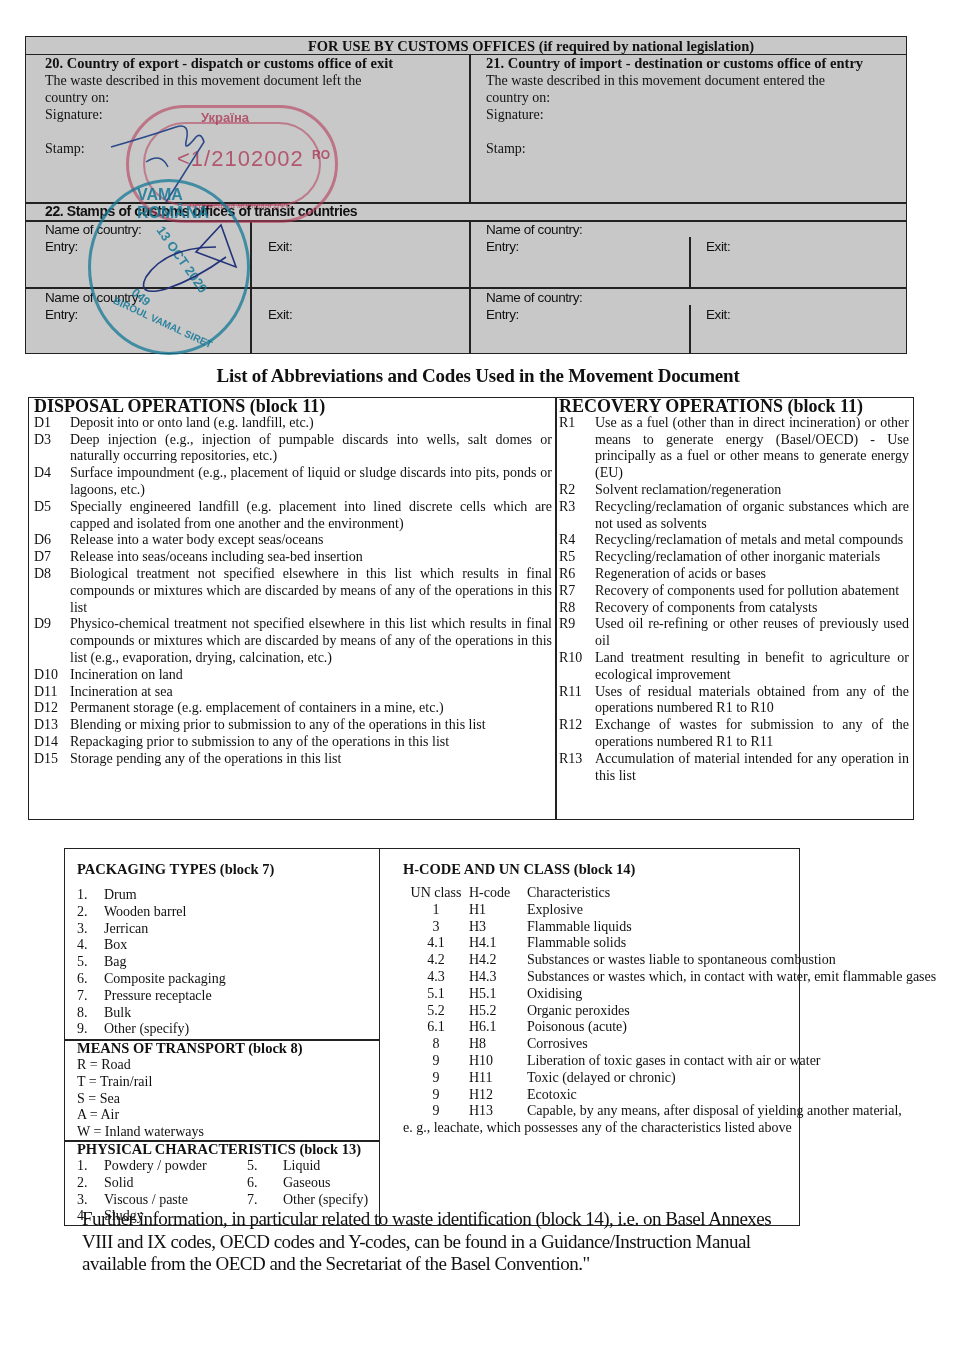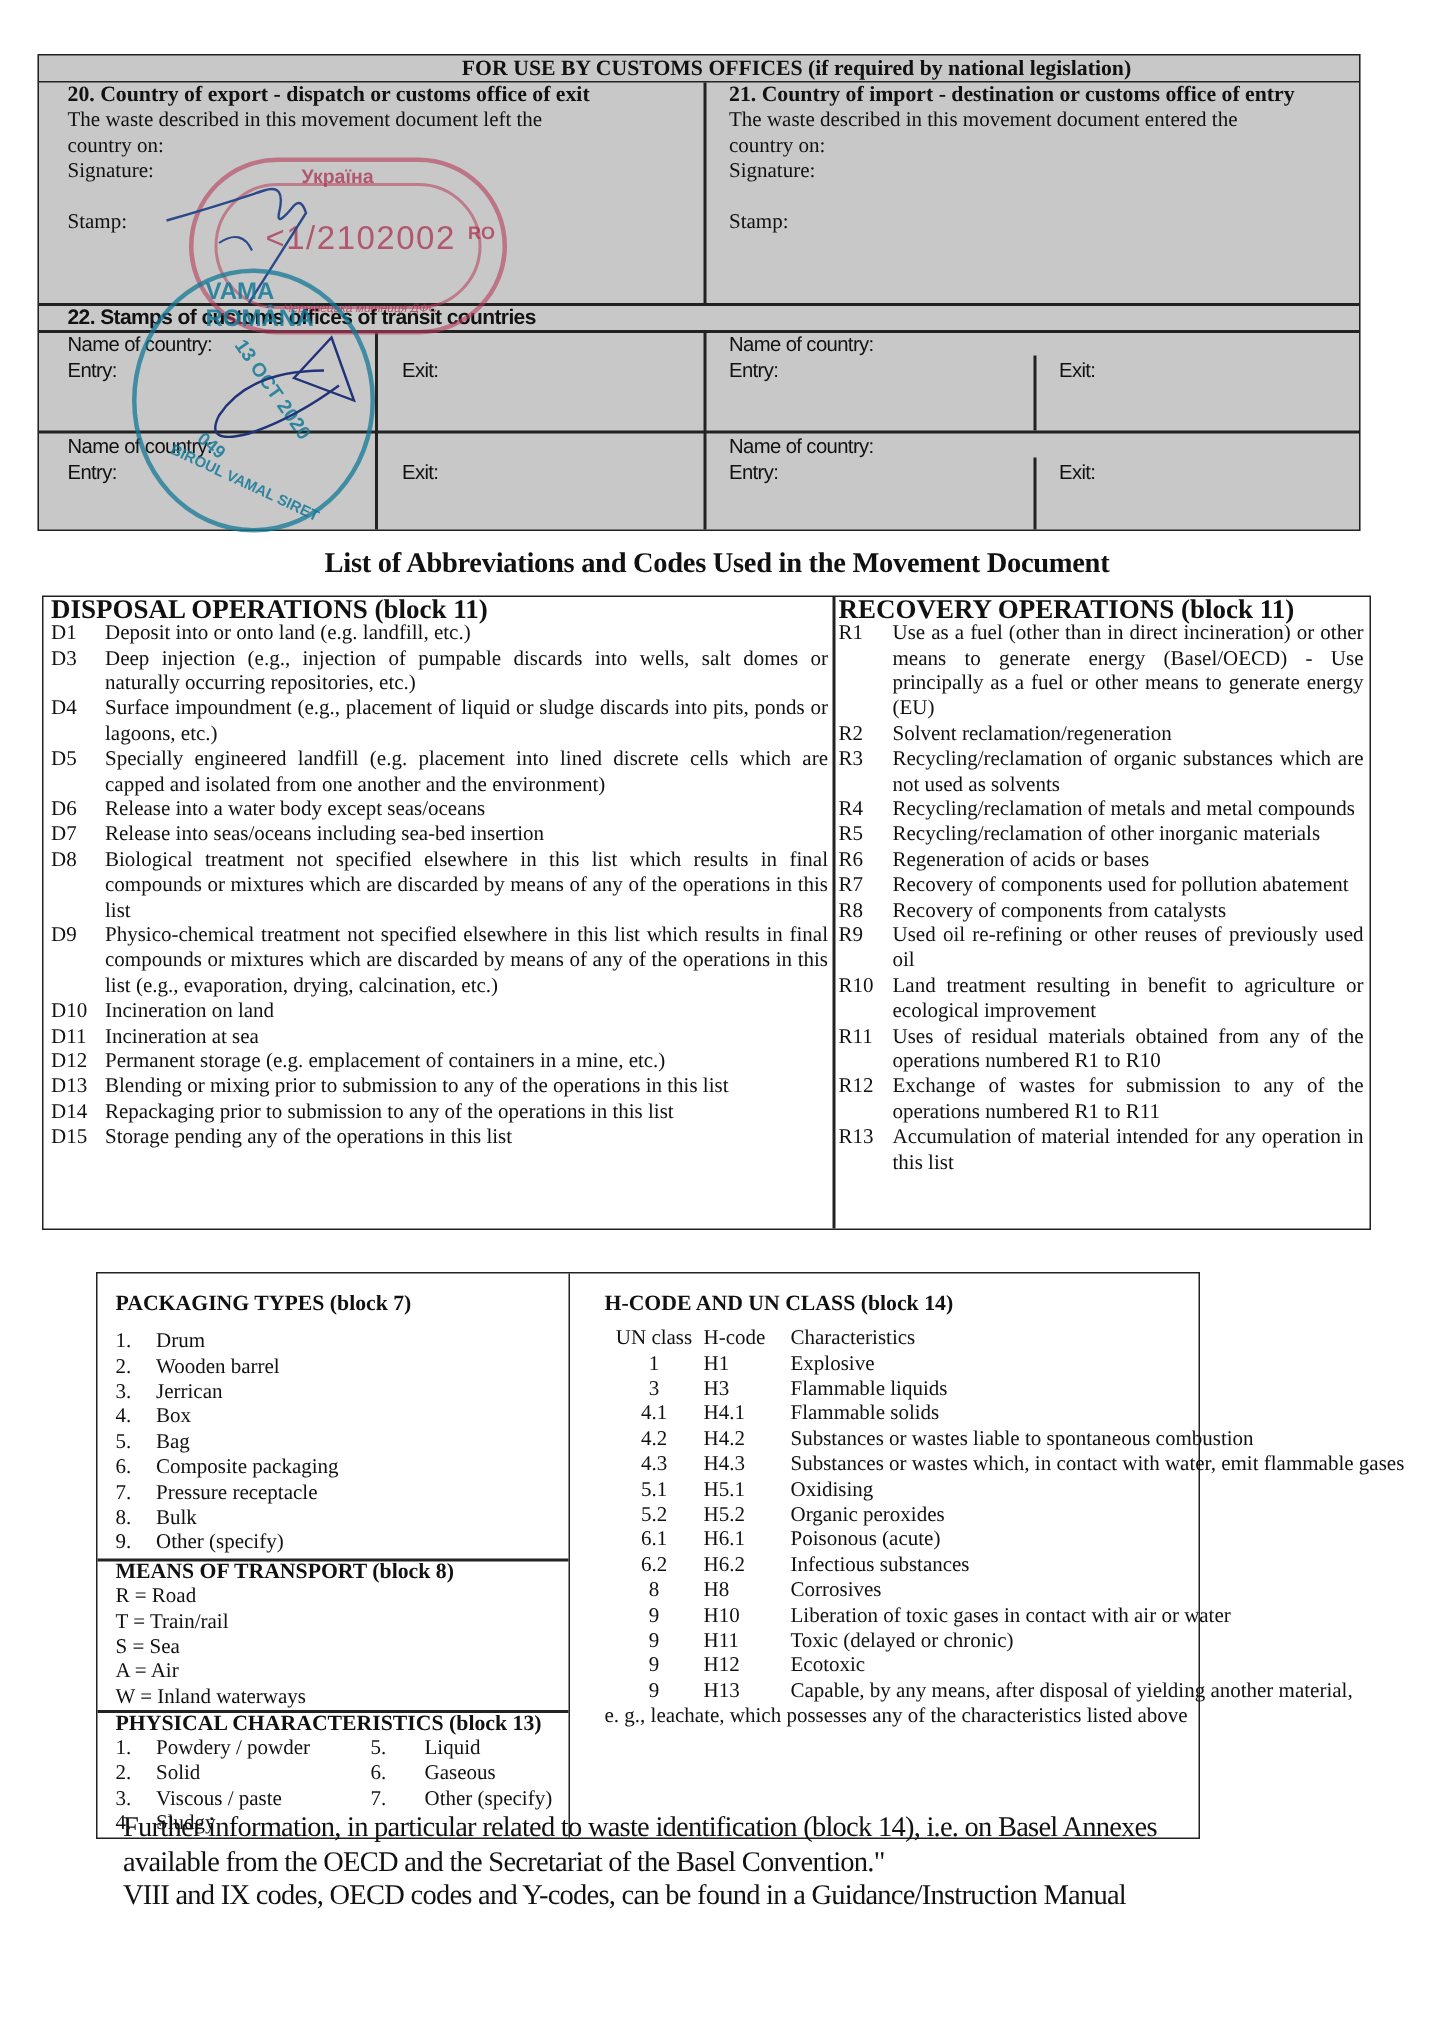--- a/index.html
+++ b/index.html
@@ -409,25 +409,20 @@
           <div class="u">5.2</div>
           <div class="hc">H5.2</div>
           <div class="ch just">Organic peroxides</div>
         </div>
         <div class="hrow">
           <div class="u">6.1</div>
           <div class="hc">H6.1</div>
           <div class="ch just">Poisonous (acute)</div>
         </div>
         <div class="hrow">
-          <div class="u">6.2</div>
-          <div class="hc">H6.2</div>
-          <div class="ch just">Infectious substances</div>
-        </div>
-        <div class="hrow">
           <div class="u">8</div>
           <div class="hc">H8</div>
           <div class="ch just">Corrosives</div>
         </div>
         <div class="hrow">
           <div class="u">9</div>
           <div class="hc">H10</div>
           <div class="ch just">Liberation of toxic gases in contact with air or water</div>
         </div>
         <div class="hrow">
@@ -445,15 +440,15 @@
           <div class="hc">H13</div>
           <div class="ch just">Capable, by any means, after disposal of yielding another material,</div>
         </div>
       </div>
     <div>e. g., leachate, which possesses any of the characteristics listed above</div>
   </div>
 </div>
 
 <div class="abs footer">
   <div>Further information, in particular related to waste identification (block 14), i.e. on Basel Annexes</div>
+  <div>VIII and IX codes, OECD codes and Y-codes, can be found in a Guidance/Instruction Manual</div>
   <div>available from the OECD and the Secretariat of the Basel Convention."</div>
-  <div>VIII and IX codes, OECD codes and Y-codes, can be found in a Guidance/Instruction Manual</div>
 </div>
 
 </body></html>

